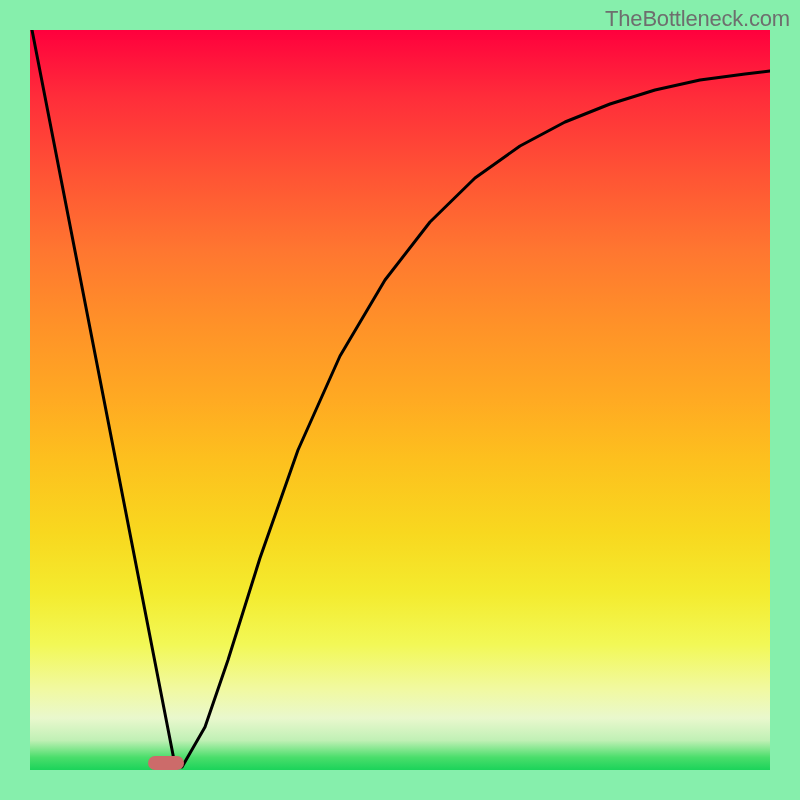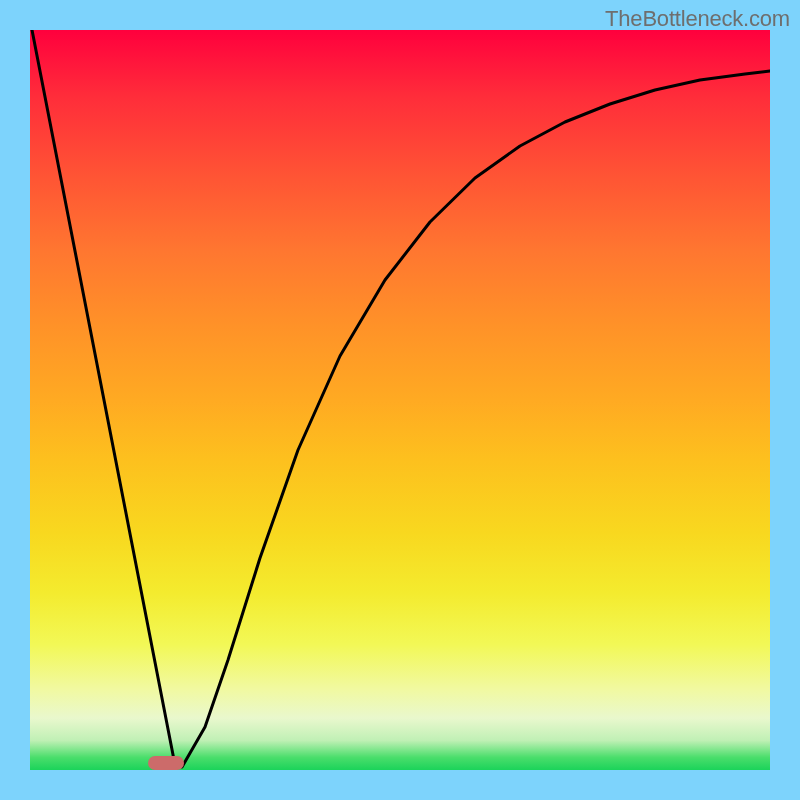--- a/index.html
+++ b/index.html
@@ -10,21 +10,21 @@
     overflow: hidden;
     background: #000;
     font-family: Arial, Helvetica, sans-serif;
   }
   .frame {
     position: absolute;
     left: 0;
     top: 0;
     width: 800px;
     height: 800px;
-    background: #7dd3fc;
+    background: #86efac;
   }
   .plot {
     position: absolute;
     left: 30px;
     top: 30px;
     width: 740px;
     height: 740px;
     background: linear-gradient(
       to bottom,
       #ff003d 0%,

